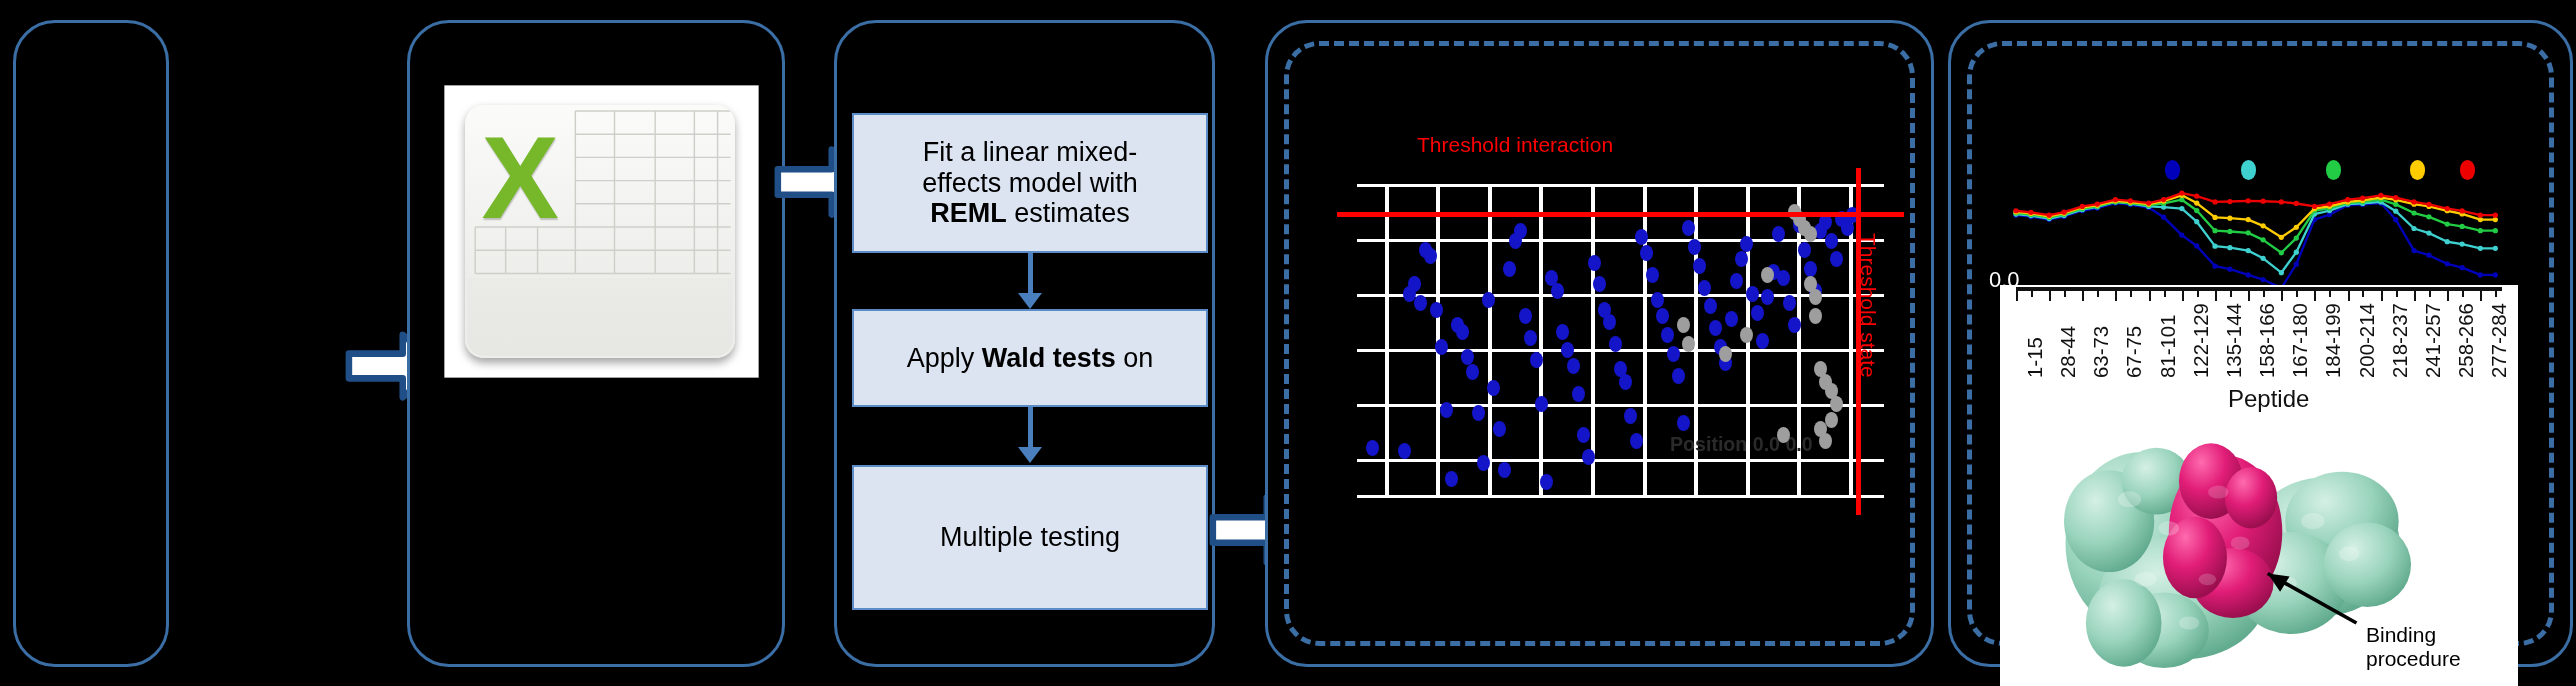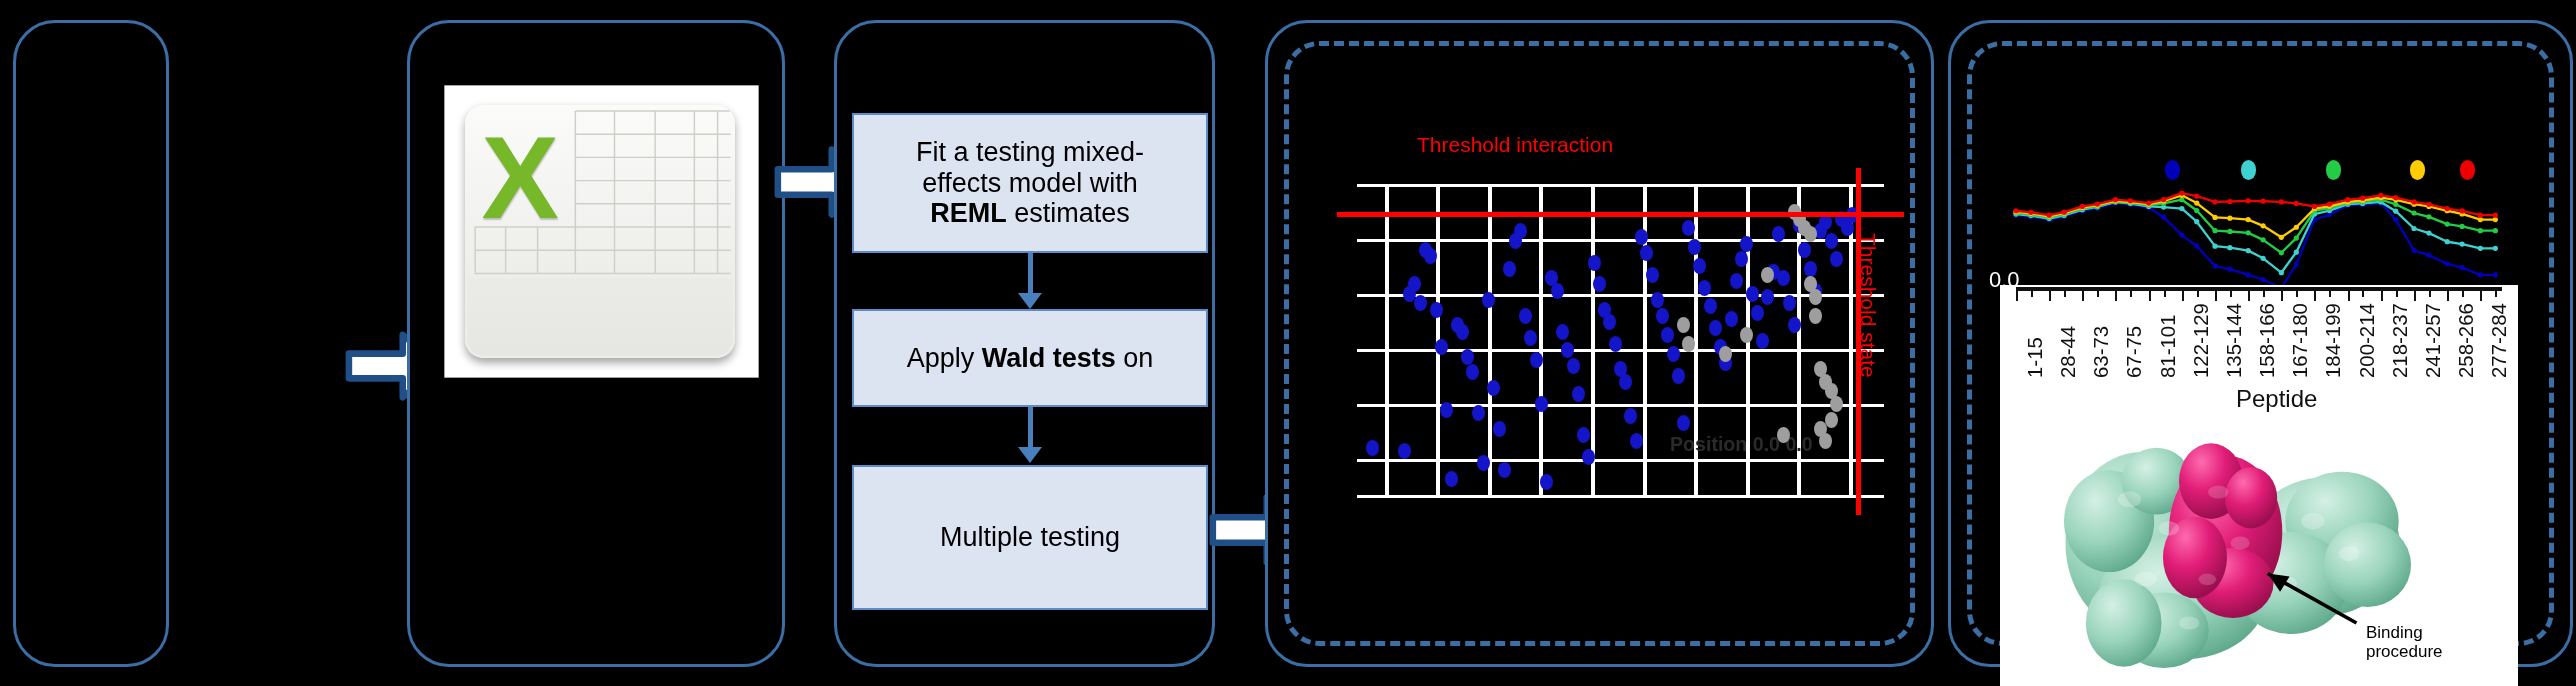--- a/index.html
+++ b/index.html
@@ -54,21 +54,21 @@
   .legdot{position:absolute;border-radius:50%;}
   .hdxaxis{position:absolute;background:#fff;}
   .ylab00{position:absolute;color:#fff;font-size:22px;}
   .xtick{position:absolute;background:#111;}
   .xlab{position:absolute;font-size:20.4px;color:#111;white-space:nowrap;
         transform-origin:0 0;transform:rotate(-90deg);}
   .axlabel{position:absolute;font-size:24px;color:#111;}
 
   
   .protwrap{position:absolute;background:#fff;overflow:hidden;}
-  .bindtxt{position:absolute;font-size:17px;color:#000;line-height:1.12;}
+  .bindtxt{position:absolute;font-size:21px;color:#000;line-height:1.12;}
 </style>
 </head>
 <body>
 
 <div class="stage">
 
   <div class="panel" style="left:13px;top:20.4px;width:156px;height:647px;"></div>
 
   <div class="barrow" style="left:343px;top:326px;width:102px;height:80px;">
     <svg width="102" height="80" viewBox="0 0 140 110">
@@ -110,21 +110,21 @@
   <div class="barrow" style="left:772px;top:140px;width:102px;height:84px;">
     <svg width="102" height="84" viewBox="0 0 140 115">
       <polygon points="8,40 82,40 82,13 134,57 82,102 82,75 8,75" fill="#ffffff" stroke="#1f4f86" stroke-width="9" stroke-linejoin="round"></polygon>
     </svg>
   </div>
 
   <div class="panel" style="left:834px;top:20.4px;width:381px;height:647px;"></div>
 
   <div class="pbox" style="left:852px;top:113px;width:356px;height:140px;">
     <div>
-      <div>Fit a testing mixed-</div>
+      <div>Fit a linear mixed-</div>
       <div>effects model with</div>
       <div>
         <b>REML</b><span> estimates</span>
       </div>
     </div>
   </div>
 
   <div class="varrow" style="left:1028px;top:253px;height:44px;"></div>
   <div class="vhead" style="left:1018px;top:293px;"></div>
 
@@ -512,21 +512,21 @@
         <div class="xlab" style="left: 256px; top: 93px;">158-166</div>
         <div class="xlab" style="left: 289px; top: 93px;">167-180</div>
         <div class="xlab" style="left: 322px; top: 93px;">184-199</div>
         <div class="xlab" style="left: 356px; top: 93px;">200-214</div>
         <div class="xlab" style="left: 389px; top: 93px;">218-237</div>
         <div class="xlab" style="left: 422px; top: 93px;">241-257</div>
         <div class="xlab" style="left: 455px; top: 93px;">258-266</div>
         <div class="xlab" style="left: 488px; top: 93px;">277-284</div>
       </div>
 
-    <div class="axlabel" style="left:236px;top:100px;text-align:right;">Peptide</div>
+    <div class="axlabel" style="left:228px;top:100px;text-align:right;">Peptide</div>
 
     <svg width="518" height="291" viewBox="0 0 712 400" style="position:absolute;left:0;top:127px;">
       <defs>
         <radialGradient id="gteal" cx="35%" cy="30%" r="75%">
           <stop offset="0%" stop-color="#d4f0e4"></stop>
             <stop offset="55%" stop-color="#9ad4bd"></stop>
           <stop offset="100%" stop-color="#5fa98c"></stop>
         </radialGradient>
         <radialGradient id="gmag" cx="35%" cy="25%" r="75%">
           <stop offset="0%" stop-color="#ff6bae"></stop>

